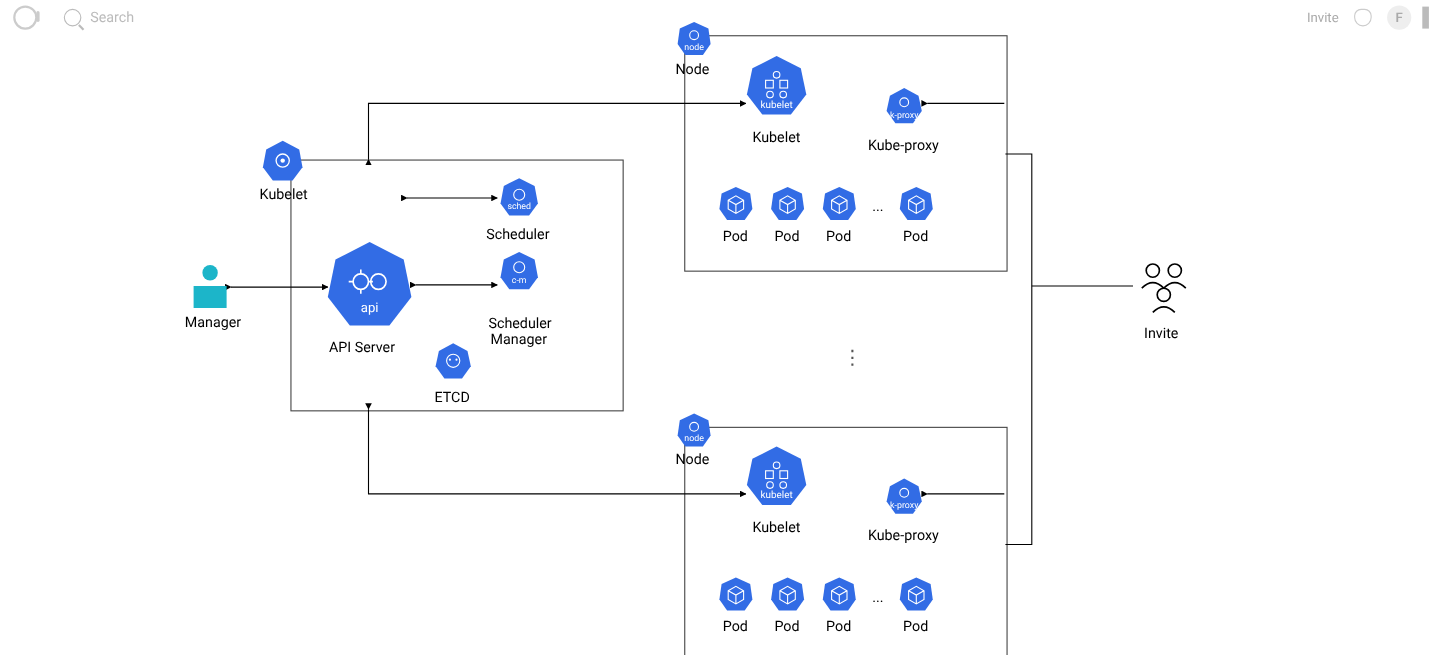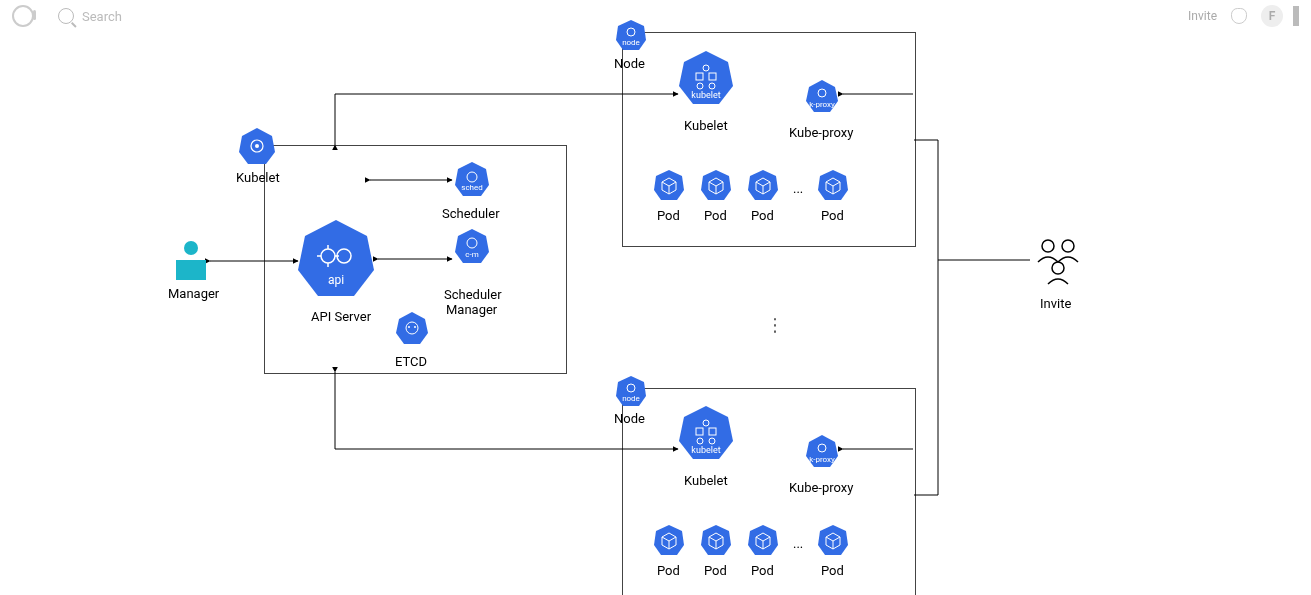--- a/index.html
+++ b/index.html
@@ -94,21 +94,21 @@
   <svg width="84" height="84">
         <polygon points="42,4 73,20 80,54 60,80 24,80 4,54 11,20" fill="#326CE5"></polygon>
         <g stroke="#fff" stroke-width="1.5" fill="none">
           <circle cx="34" cy="40" r="7"></circle>
           <circle cx="50" cy="40" r="7"></circle>
           <path d="M34 33 L34 29 M34 47 L34 51 M27 40 L23 40 M41 40 L45 40"></path>
         </g>
         <text x="42" y="68" class="htxt" style="font-size:12px">api</text>
       </svg>
 </div>
-<div class="label" style="left:311px;top:309px">API Server</div>
+<div class="label" style="left:299px;top:309px">API Server</div>
 
 <div class="hept" style="left:453px;top:160px">
   <svg width="38" height="38">
         <polygon points="19,2 33,9 36,25 28,36 10,36 2,25 5,9" fill="#326CE5"></polygon>
         <circle cx="19" cy="17" r="5" fill="none" stroke="#fff" stroke-width="1"></circle>
         <text x="19" y="30" class="htxt">sched</text>
       </svg>
 </div>
 <div class="label" style="left:442px;top:206px">Scheduler</div>
 

